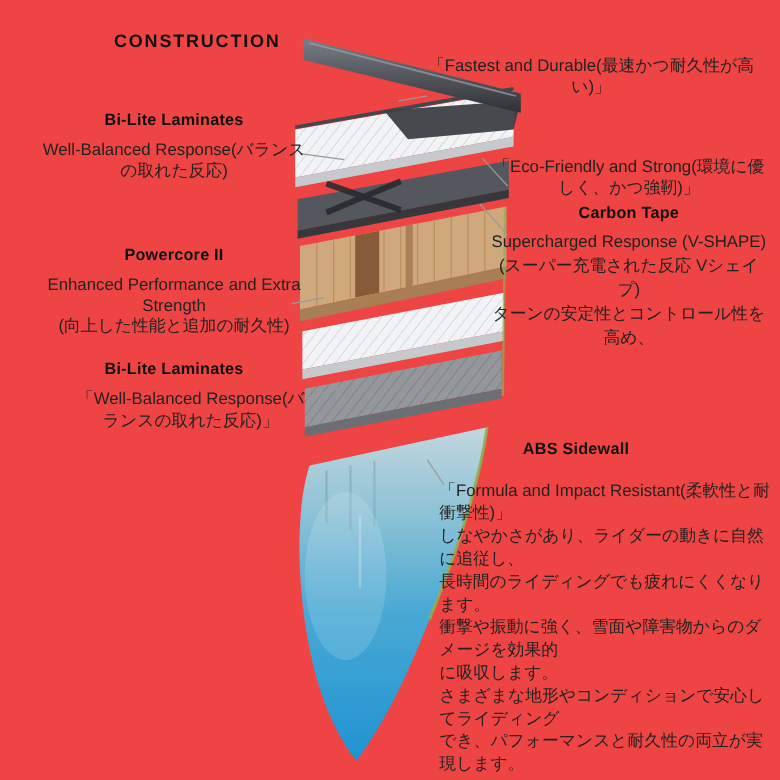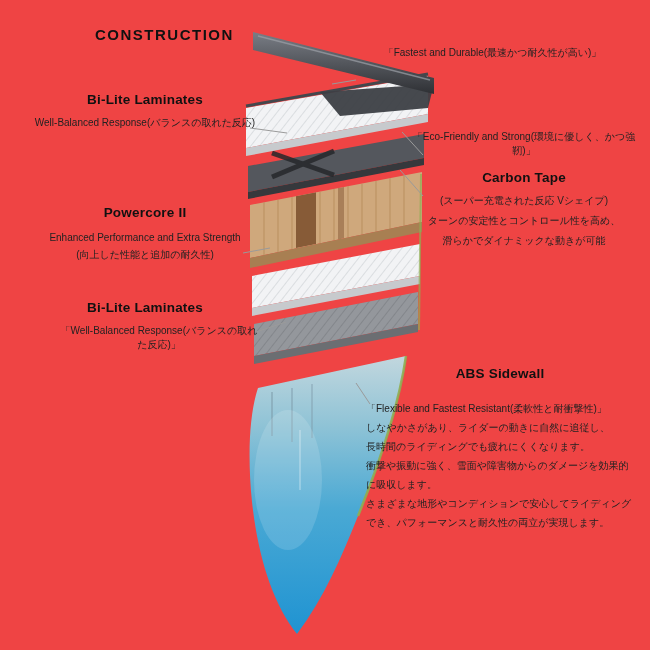--- a/index.html
+++ b/index.html
@@ -8,21 +8,21 @@
     position:relative; width:650px; height:650px; background:#ef4444;
     overflow:hidden; color:#1a1a1a;
   }
   .abs { position:absolute; }
   .h-main {
     font-size:15px; font-weight:bold; letter-spacing:1.5px; color:#111;
   }
   .h-label {
     font-size:13.5px; font-weight:bold; color:#111; letter-spacing:.2px;
   }
-  .desc { font-size:10px; color:#222; }
+  .desc { font-size:14px; color:#222; }
   .center { text-align:center; }
   .left { text-align:left; }
   .lines div { line-height:20px; }
   .abs-lines div { line-height:19px; }
   svg { position:absolute; left:0; top:0; }
 </style>
 </head>
 <body>
 
 <div class="stage">
@@ -127,44 +127,44 @@
     <div class="desc" style="margin-top:9px;">Well-Balanced Response(バランスの取れた反応)</div>
   </div>
 
   <div class="abs center" style="left:408px; top:122px; width:232px;">
     <div class="desc" style="margin-top:8px;">「Eco-Friendly and Strong(環境に優しく、かつ強靭)」</div>
   </div>
 
   <div class="abs center" style="left:408px; top:170px; width:232px;">
     <div class="h-label">Carbon Tape</div>
     <div class="desc lines" style="margin-top:6px;">
+      <div>Supercharged Response (V-SHAPE)</div>
       <div>(スーパー充電された反応 Vシェイプ)</div>
       <div>ターンの安定性とコントロール性を高め、</div>
-      <div>滑らかでダイナミックな動きが可能</div>
     </div>
   </div>
 
   <div class="abs center" style="left:30px; top:205px; width:230px;">
     <div class="h-label">Powercore II</div>
     <div class="desc" style="margin-top:9px; line-height:17px;">
       <div>Enhanced Performance and Extra Strength</div>
       <div>(向上した性能と追加の耐久性)</div>
     </div>
   </div>
 
   <div class="abs center" style="left:30px; top:300px; width:230px;">
     <div class="h-label">Bi-Lite Laminates</div>
     <div class="desc" style="margin-top:9px;margin-left:28px;">「Well-Balanced Response(バランスの取れた反応)」</div>
   </div>
 
-  <div class="abs center" style="left:360px; top:366px; width:280px;text-align:center;">
+  <div class="abs center" style="left:340px; top:366px; width:280px;text-align:center;">
     <div class="h-label">ABS Sidewall</div>
   </div>
   <div class="abs left desc abs-lines" style="left:366px; top:399px; width:280px;">
-    <div>「Flexible and Fastest Resistant(柔軟性と耐衝撃性)」</div>
+    <div>「Formula and Impact Resistant(柔軟性と耐衝撃性)」</div>
     <div>しなやかさがあり、ライダーの動きに自然に追従し、</div>
     <div>長時間のライディングでも疲れにくくなります。</div>
     <div>衝撃や振動に強く、雪面や障害物からのダメージを効果的</div>
     <div>に吸収します。</div>
     <div>さまざまな地形やコンディションで安心してライディング</div>
     <div>でき、パフォーマンスと耐久性の両立が実現します。</div>
   </div>
 
 </div>
 

